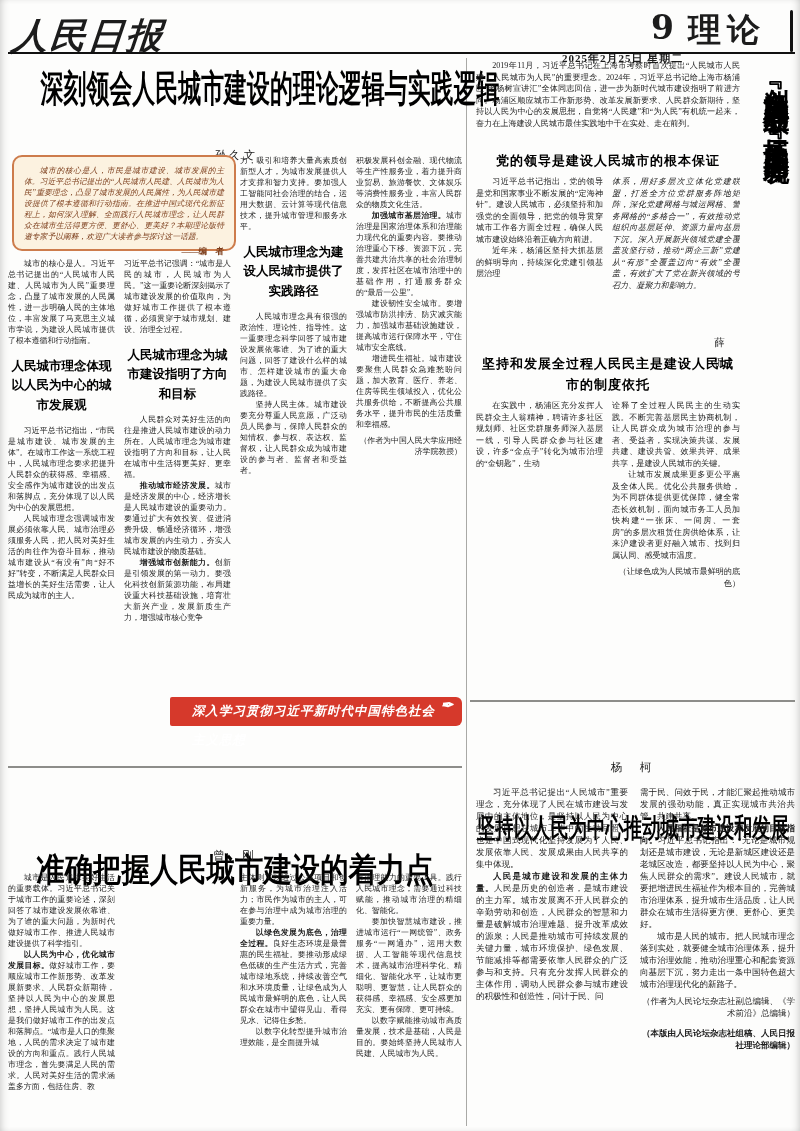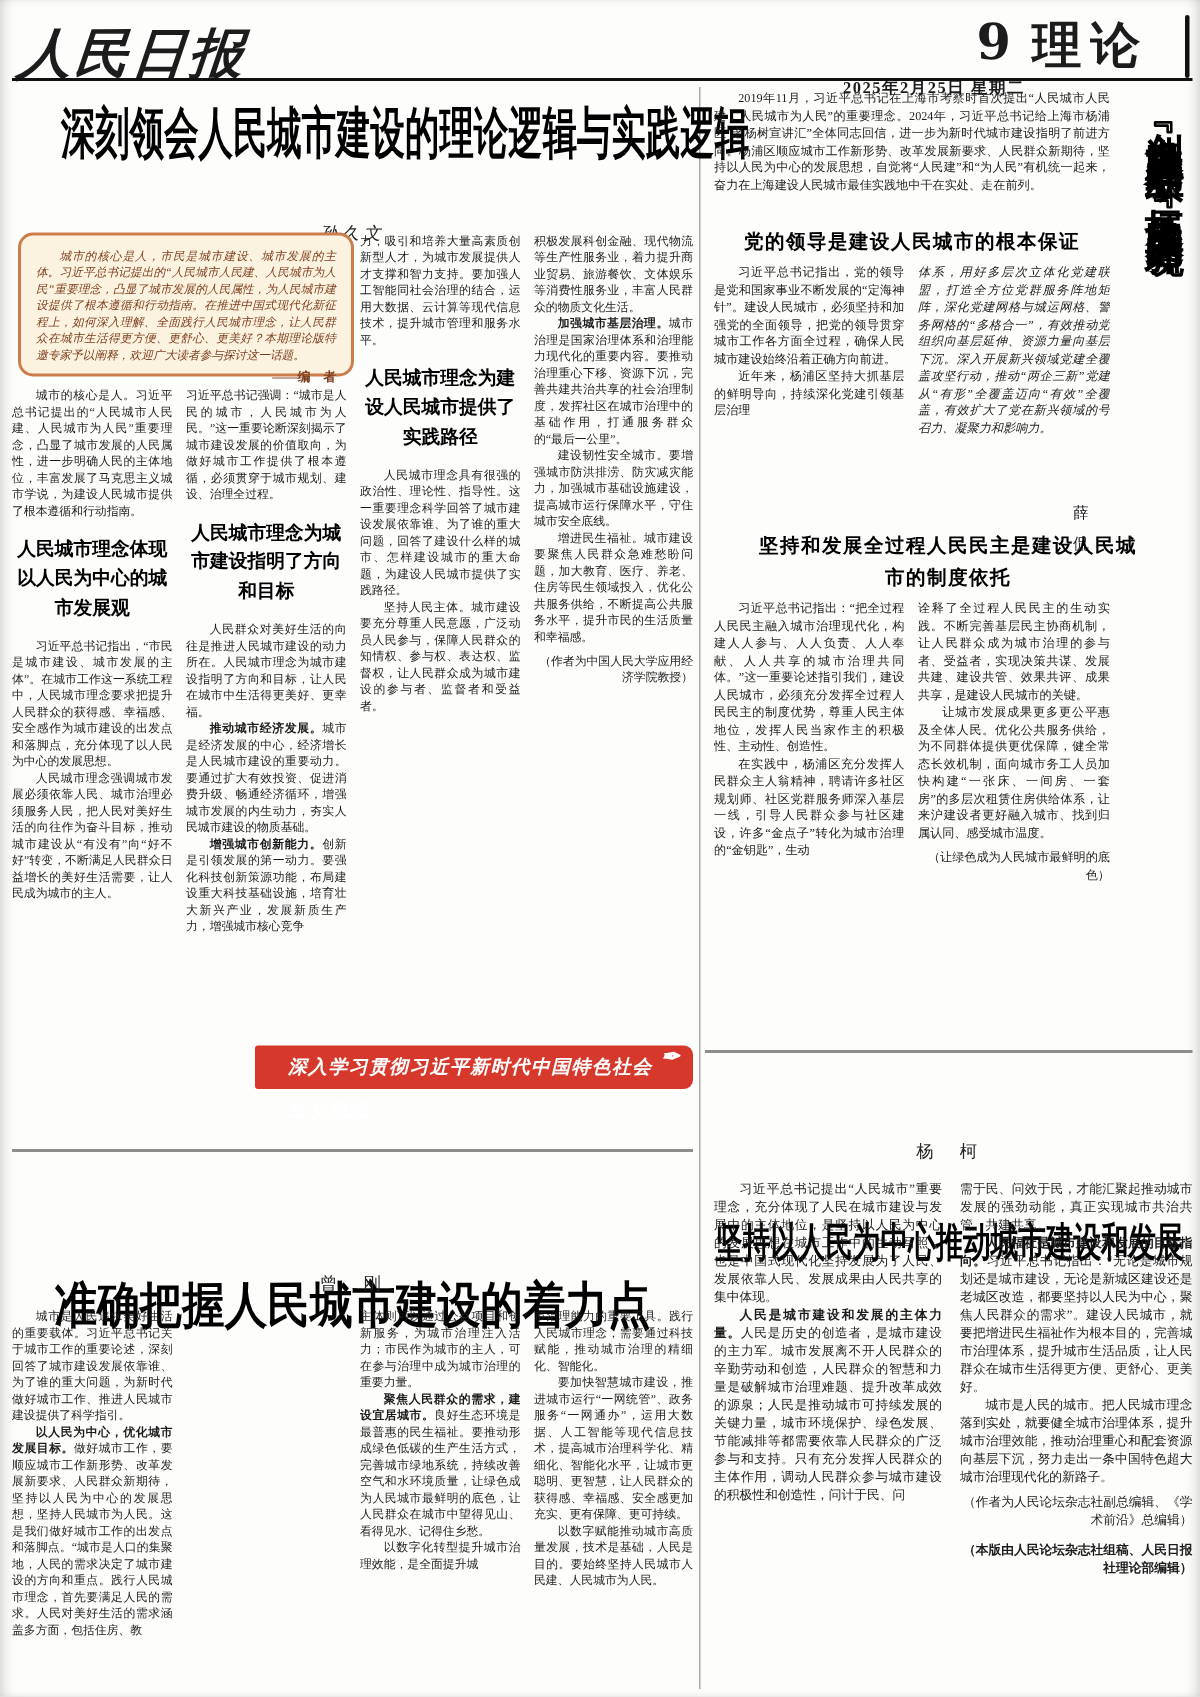--- a/index.html
+++ b/index.html
@@ -120,21 +120,21 @@
     <span class="stretch" style="--sx:0.86; font-size:33px;">准确把握人民城市建设的着力点</span>
   </div>
   <div class="abs byline" style="left:8px; top:848px; width:454px;">曾　刚</div>
 
   <div class="abs col" style="left:8px;  top:872px; width:107px; height:259px;">
       <p class="blk-p">城市是人民追求美好生活的重要载体。习近平总书记关于城市工作的重要论述，深刻回答了城市建设发展依靠谁、为了谁的重大问题，为新时代做好城市工作、推进人民城市建设提供了科学指引。</p>
       <p class="blk-lead"><b>以人民为中心，优化城市发展目标。</b>做好城市工作，要顺应城市工作新形势、改革发展新要求、人民群众新期待，坚持以人民为中心的发展思想，坚持人民城市为人民。这是我们做好城市工作的出发点和落脚点。“城市是人口的集聚地，人民的需求决定了城市建设的方向和重点。践行人民城市理念，首先要满足人民的需求。人民对美好生活的需求涵盖多方面，包括住房、教</p>
     </div>
   <div class="abs col" style="left:240px; top:872px; width:107px; height:259px;">
       <p class="blk-cont">主体则可以通过公益项目和创新服务，为城市治理注入活力；市民作为城市的主人，可在参与治理中成为城市治理的重要力量。</p>
-      <p class="blk-lead"><b>聚焦人民群众的需求，建设宜居城市。</b>良好生态环境是最普惠的民生福祉。要推动形成绿色低碳的生产生活方式，完善城市绿地系统，持续改善空气和水环境质量，让绿色成为人民城市最鲜明的底色，让人民群众在城市中望得见山、看得见水、记得住乡愁。</p>
+      <p class="blk-lead"><b>以绿色发展为底色，治理全过程。</b>良好生态环境是最普惠的民生福祉。要推动形成绿色低碳的生产生活方式，完善城市绿地系统，持续改善空气和水环境质量，让绿色成为人民城市最鲜明的底色，让人民群众在城市中望得见山、看得见水、记得住乡愁。</p>
       <p class="blk-p">以数字化转型提升城市治理效能，是全面提升城</p>
     </div>
   <div class="abs col" style="left:356px; top:872px; width:106px; height:259px;">
       <p class="blk-cont">市治理能力的重要工具。践行人民城市理念，需要通过科技赋能，推动城市治理的精细化、智能化。</p>
       <p class="blk-p">要加快智慧城市建设，推进城市运行“一网统管”、政务服务“一网通办”，运用大数据、人工智能等现代信息技术，提高城市治理科学化、精细化、智能化水平，让城市更聪明、更智慧，让人民群众的获得感、幸福感、安全感更加充实、更有保障、更可持续。</p>
       <p class="blk-p">以数字赋能推动城市高质量发展，技术是基础，人民是目的。要始终坚持人民城市人民建、人民城市为人民。</p>
     </div>
 
   <div class="abs intro" style="left:476px; top:60px; width:264px; height:86px;">
     <p>2019年11月，习近平总书记在上海市考察时首次提出“人民城市人民建，人民城市为人民”的重要理念。2024年，习近平总书记给上海市杨浦区“老杨树宣讲汇”全体同志回信，进一步为新时代城市建设指明了前进方向。杨浦区顺应城市工作新形势、改革发展新要求、人民群众新期待，坚持以人民为中心的发展思想，自觉将“人民建”和“为人民”有机统一起来，奋力在上海建设人民城市最佳实践地中干在实处、走在前列。</p>
@@ -145,23 +145,22 @@
 
   <div class="abs sec-head" style="left:476px; top:151px; width:264px;">党的领导是建设人民城市的根本保证</div>
   <div class="abs col cols-mid" style="left:476px; top:176px; width:127px; height:172px;">
       <p class="blk-p">习近平总书记指出，党的领导是党和国家事业不断发展的“定海神针”。建设人民城市，必须坚持和加强党的全面领导，把党的领导贯穿城市工作各方面全过程，确保人民城市建设始终沿着正确方向前进。</p>
       <p class="blk-p">近年来，杨浦区坚持大抓基层的鲜明导向，持续深化党建引领基层治理</p>
     </div>
   <div class="abs col cols-mid" style="left:612px; top:176px; width:128px; height:172px;font-style:italic;">
       <p class="blk-cont">体系，用好多层次立体化党建联盟，打造全方位党群服务阵地矩阵，深化党建网格与城运网格、警务网格的“多格合一”，有效推动党组织向基层延伸、资源力量向基层下沉。深入开展新兴领域党建全覆盖攻坚行动，推动“两企三新”党建从“有形”全覆盖迈向“有效”全覆盖，有效扩大了党在新兴领域的号召力、凝聚力和影响力。</p>
     </div>
 
-  <div class="abs sec-head" style="left:500px; top:354px; width:264px;">坚持和发展全过程人民民主是建设人民城市的制度依托</div>
+  <div class="abs sec-head" style="left:476px; top:354px; width:264px;">坚持和发展全过程人民民主是建设人民城市的制度依托</div>
   <div class="abs col cols-mid" style="left:476px; top:400px; width:127px; height:286px;">
-      <p class="blk-p">习近平总书记指出：“把全过程人民民主融入城市治理现代化，构建人人参与、人人负责、人人奉献、人人共享的城市治理共同体。”这一重要论述指引我们，建设人民城市，必须充分发挥全过程人民民主的制度优势，尊重人民主体地位，发挥人民当家作主的积极性、主动性、创造性。</p>
       <p class="blk-p">在实践中，杨浦区充分发挥人民群众主人翁精神，聘请许多社区规划师、社区党群服务师深入基层一线，引导人民群众参与社区建设，许多“金点子”转化为城市治理的“金钥匙”，生动</p>
     </div>
   <div class="abs col cols-mid" style="left:612px; top:400px; width:128px; height:286px;">
       <p class="blk-cont">诠释了全过程人民民主的生动实践。不断完善基层民主协商机制，让人民群众成为城市治理的参与者、受益者，实现决策共谋、发展共建、建设共管、效果共评、成果共享，是建设人民城市的关键。</p>
       <p class="blk-p">让城市发展成果更多更公平惠及全体人民。优化公共服务供给，为不同群体提供更优保障，健全常态长效机制，面向城市务工人员加快构建“一张床、一间房、一套房”的多层次租赁住房供给体系，让来沪建设者更好融入城市、找到归属认同、感受城市温度。</p>
       <p class="blk-attr">（让绿色成为人民城市最鲜明的底色）</p>
     </div>
 
   <div class="abs rule-h" style="left:470px; top:700px; width:325px; height:2px;"></div>
 

